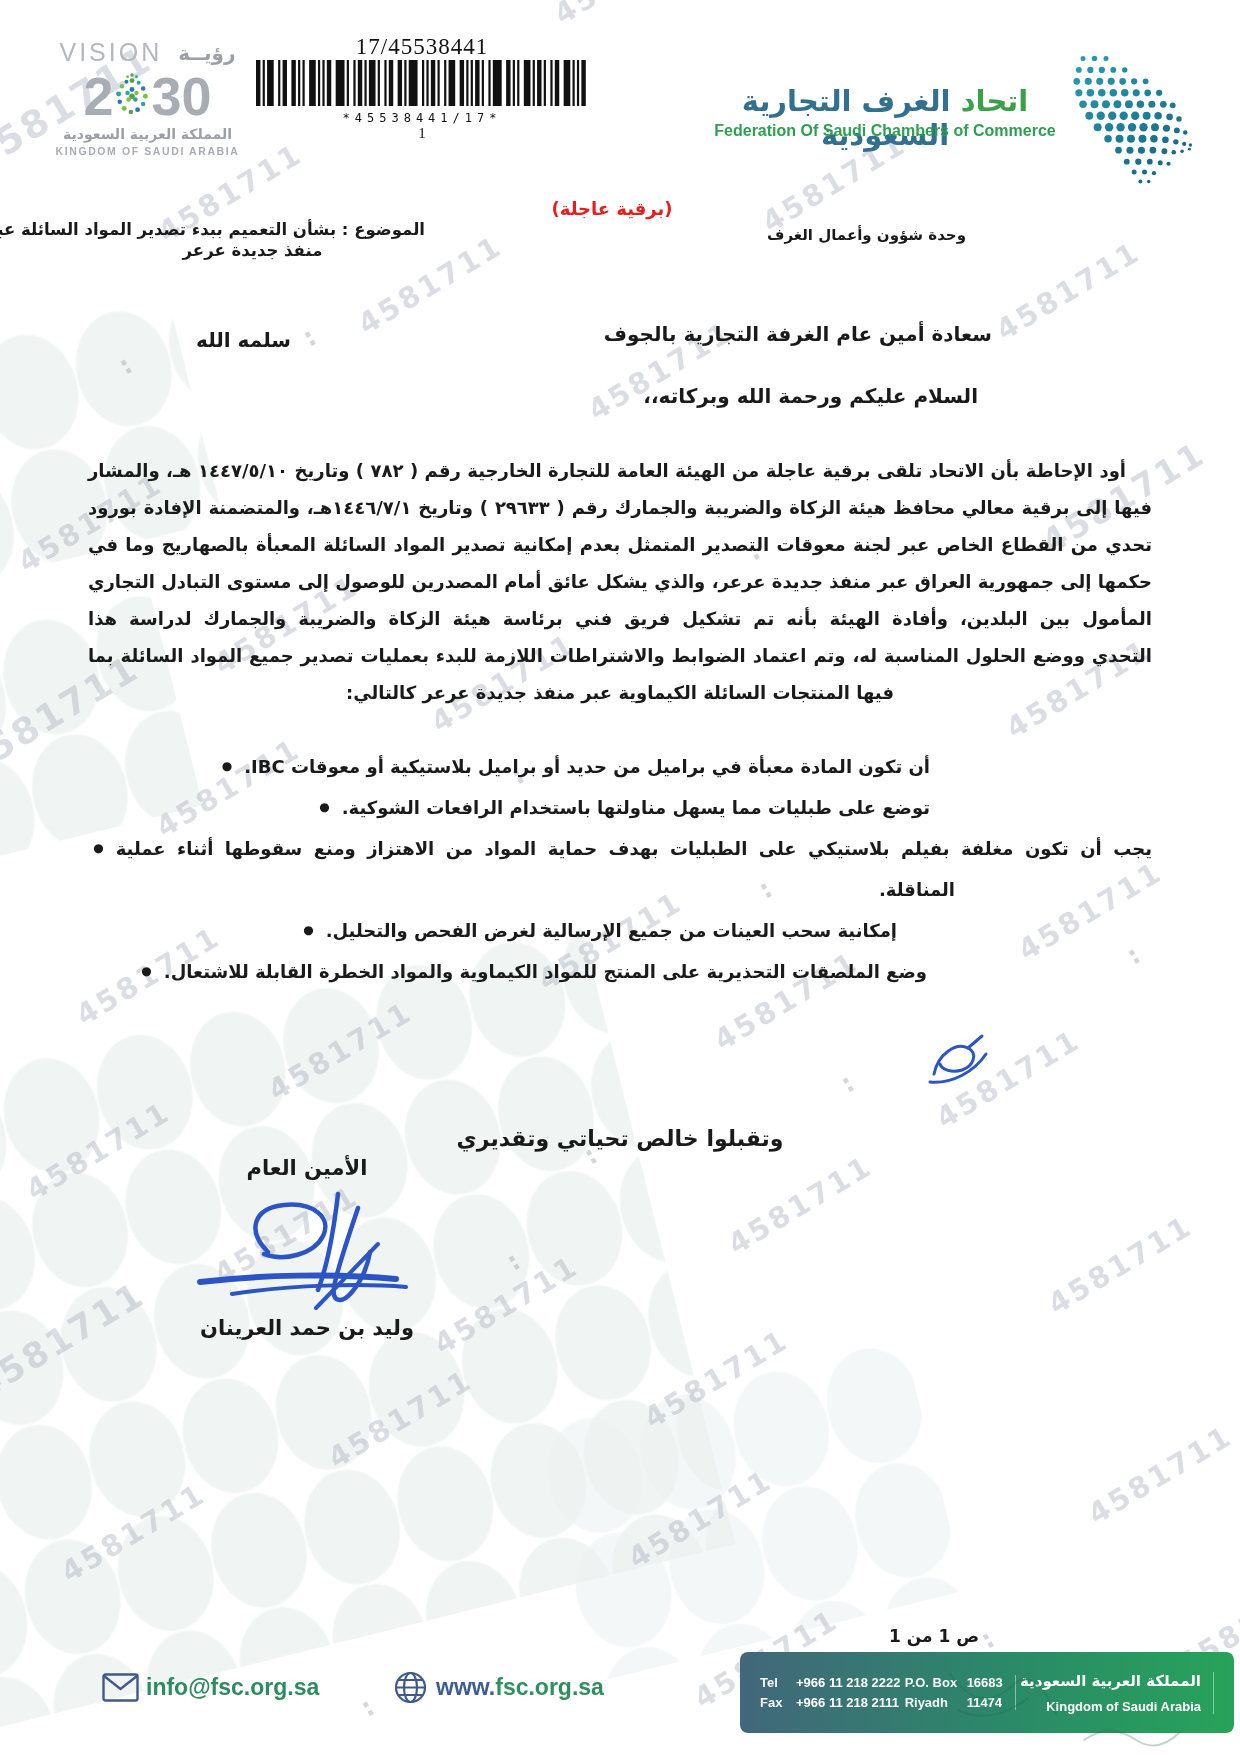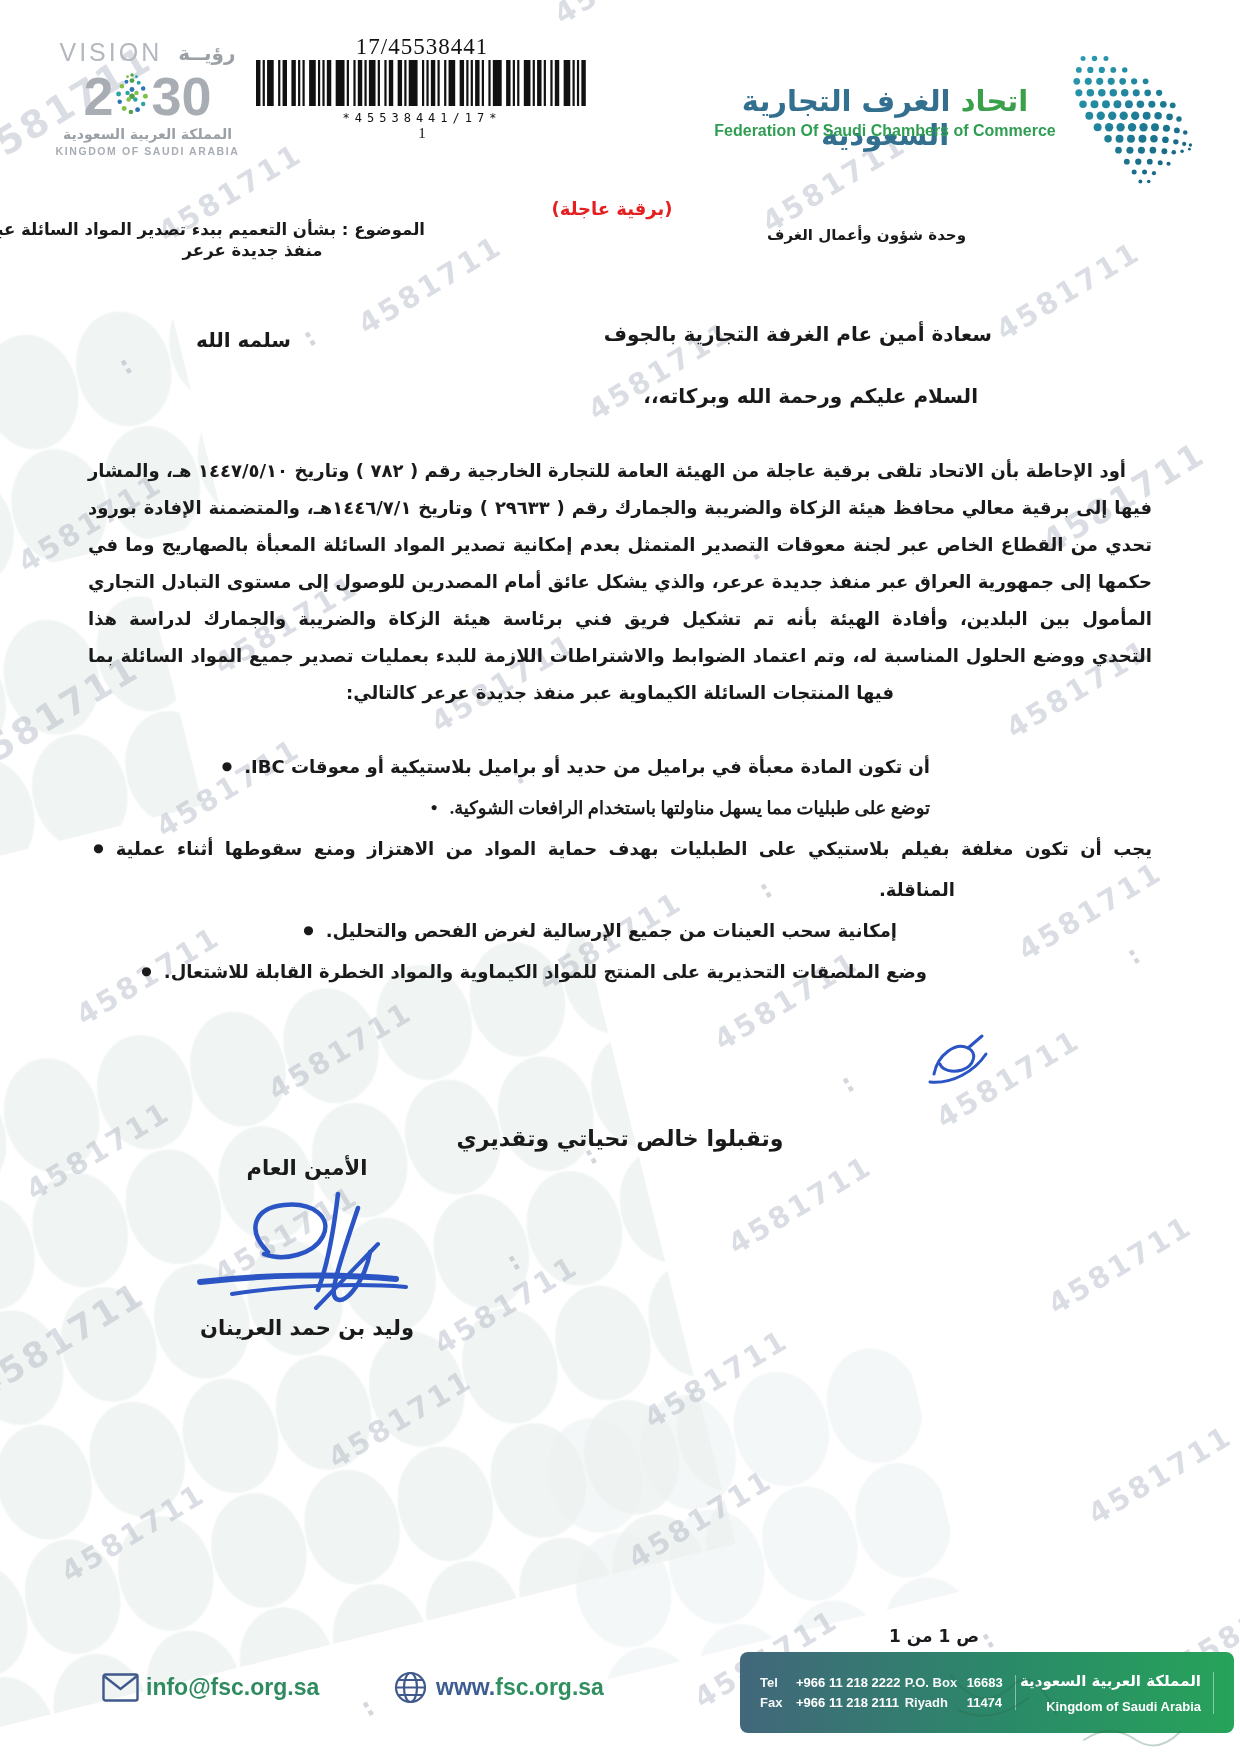--- a/index.html
+++ b/index.html
@@ -363,21 +363,21 @@
     <div class="ln j">حكمها إلى جمهورية العراق عبر منفذ جديدة عرعر، والذي يشكل عائق أمام المصدرين للوصول إلى مستوى التبادل التجاري</div>
     <div class="ln j">المأمول بين البلدين، وأفادة الهيئة بأنه تم تشكيل فريق فني برئاسة هيئة الزكاة والضريبة والجمارك لدراسة هذا</div>
     <div class="ln j">التحدي ووضع الحلول المناسبة له، وتم اعتماد الضوابط والاشتراطات اللازمة للبدء بعمليات تصدير جميع المواد السائلة بما</div>
     <div class="ln c">فيها المنتجات السائلة الكيماوية عبر منفذ جديدة عرعر كالتالي:</div>
   </div>
 
   <div class="abs bullets">
     <div class="bline" style="padding-left:0;padding-right:222px;">
       <span>أن تكون المادة معبأة في براميل من حديد أو براميل بلاستيكية أو معوقات IBC.</span><span class="bdot">●</span>
     </div>
-    <div class="bline" style="padding-right:222px;font-family:Liberation Serif, serif;">
+    <div class="bline" style="padding-right:222px;">
       <span>توضع على طبليات مما يسهل مناولتها باستخدام الرافعات الشوكية.</span><span class="bdot">●</span>
     </div>
     <div class="bline just">
       <span>يجب أن تكون مغلفة بفيلم بلاستيكي على الطبليات بهدف حماية المواد من الاهتزاز ومنع سقوطها أثناء عملية</span><span class="bdot">●</span>
     </div>
     <div class="bline" style="padding-right:197px;">
       <span>المناقلة.</span>
     </div>
     <div class="bline" style="padding-right:255px;">
       <span>إمكانية سحب العينات من جميع الإرسالية لغرض الفحص والتحليل.</span><span class="bdot">●</span>

